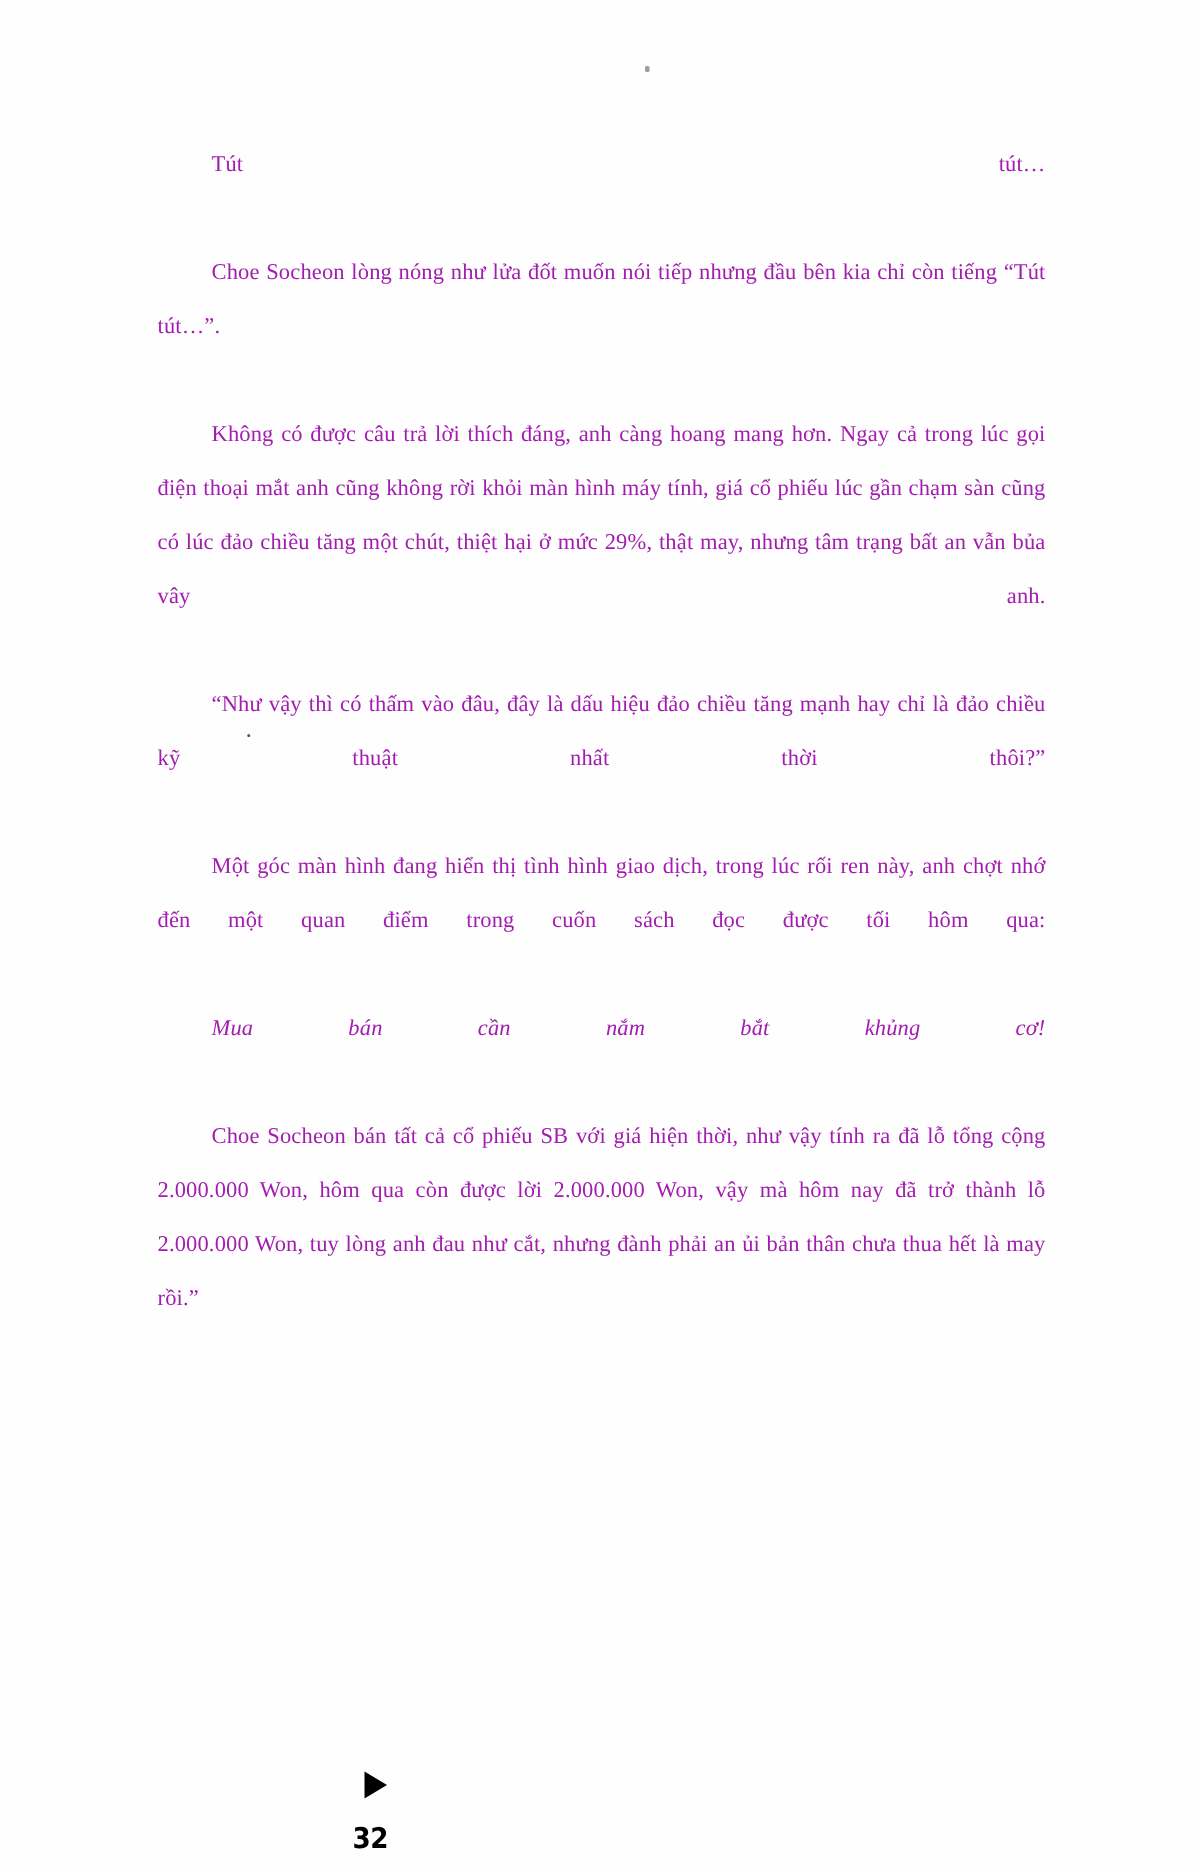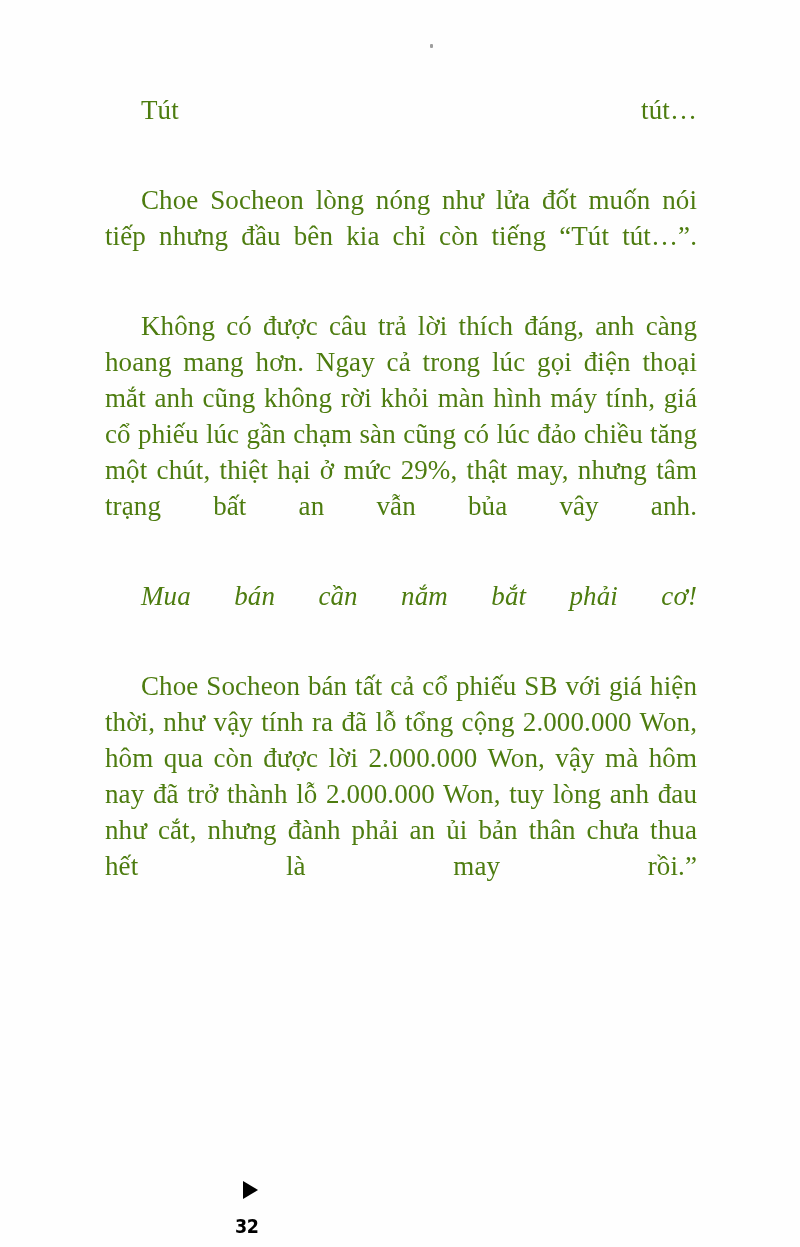--- a/index.html
+++ b/index.html
@@ -39,31 +39,31 @@
   
   .textblock {
     position: absolute;
     left: 105px;
     top: 92px;
     width: 592px;
   }
 
   p.para {
     margin: 0 0 0 0;
-    font-size: 27px;
+    font-size: 15px;
     line-height: 36px;
     text-align: justify;
     text-justify: inter-word;
     text-indent: 36px;
     letter-spacing: .1px;
     word-spacing: .3px;
-    color: #4d7c0f;
+    color: #a21caf;
   }
   p.para + p.para {
-    margin-top: 18px;
+    margin-top: 0;
   }
   p.para:last-child {
     text-align: justify;
   }
   
   p.para::after {
     content: "";
     display: inline-block;
     width: 100%;
   }
@@ -133,23 +133,25 @@
   <span class="scan-speck"></span>
 
   <div class="textblock">
 
     <p class="para">Tút tút…</p>
 
     <p class="para">Choe Socheon lòng nóng như lửa đốt muốn nói tiếp nhưng đầu bên kia chỉ còn tiếng “Tút tút…”.</p>
 
     <p class="para">Không có được câu trả lời thích đáng, anh càng hoang mang hơn. Ngay cả trong lúc gọi điện thoại mắt anh cũng không rời khỏi màn hình máy tính, giá cổ phiếu lúc gần chạm sàn cũng có lúc đảo chiều tăng một chút, thiệt hại ở mức 29%, thật may, nhưng tâm trạng bất an vẫn bủa vây anh.</p>
 
+    <p class="para"><span class="lead-dot"></span><span>“Như vậy thì có thấm vào đâu, đây là dấu hiệu đảo chiều tăng mạnh hay chỉ là đảo chiều kỹ thuật nhất thời thôi?”</span></p>
 
+    <p class="para">Một góc màn hình đang hiển thị tình hình giao dịch, trong lúc rối ren này, anh chợt nhớ đến một quan điểm trong cuốn sách đọc được tối hôm qua:</p>
 
-    <p class="para italic-line">Mua bán cần nắm bắt phải cơ!</p>
+    <p class="para italic-line">Mua bán cần nắm bắt khủng cơ!</p>
 
 
     <p class="para">Choe Socheon bán tất cả cổ phiếu SB với giá hiện thời, như vậy tính ra đã lỗ tổng cộng 2.000.000 Won, hôm qua còn được lời 2.000.000 Won, vậy mà hôm nay đã trở thành lỗ 2.000.000 Won, tuy lòng anh đau như cắt, nhưng đành phải an ủi bản thân chưa thua hết là may rồi.”</p>
 
   </div>
 
   <div class="footer">
     <span class="footer-triangle"></span>
     <span class="footer-pageno">32</span>
     <span class="footer-title">Thịnh vượng tài chính tuổi 30</span>

